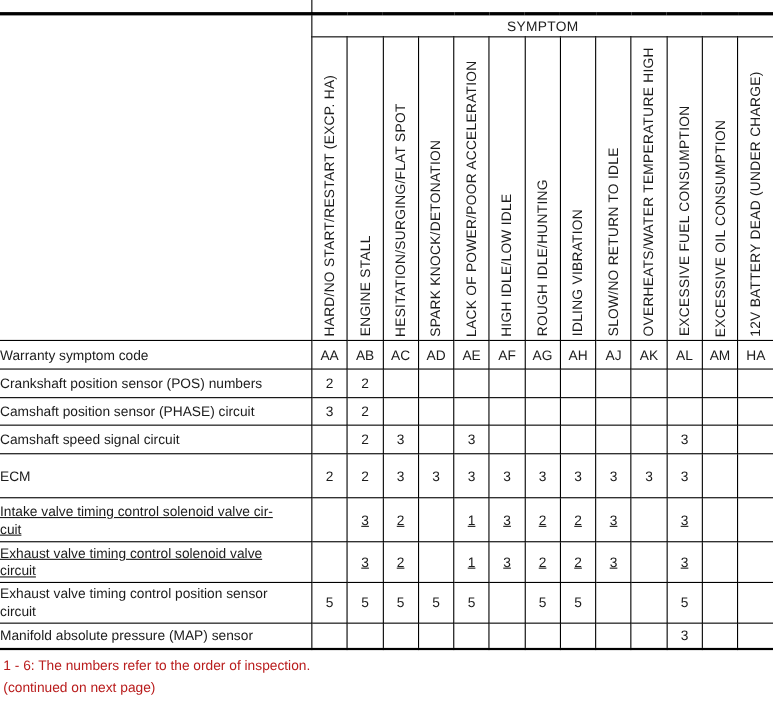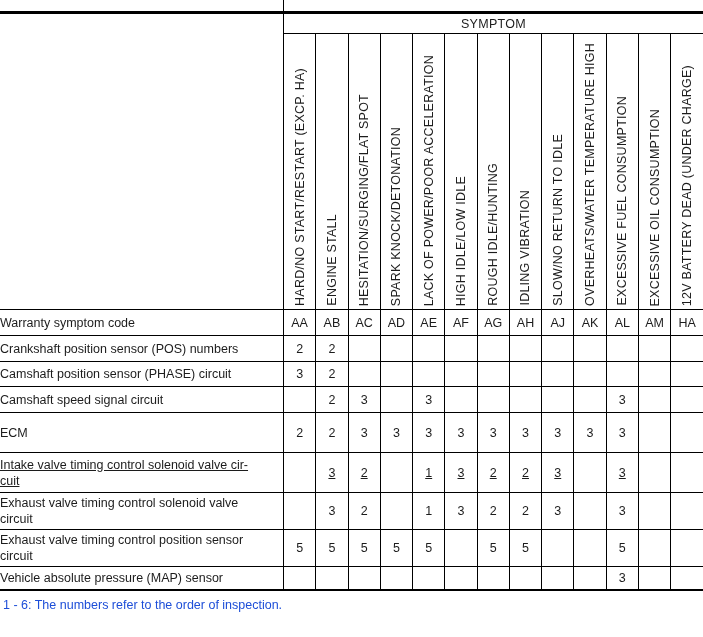--- a/index.html
+++ b/index.html
@@ -74,21 +74,21 @@
   td.val {
     text-align: center;
     vertical-align: middle;
   }
   .no-right { border-right: none !important; }
   .footnotes {
     position: absolute;
     left: 3px; top: 596px;
     font-size: 12.5px;
     line-height: 19.5px;
-    color: #1d4ed8;
+    color: #b91c1c;
   }
 </style>
 </head>
 <body>
 
 <div class="page">
   <div class="tick-top"></div>
 
   <table class="sym">
     <thead>
@@ -203,21 +203,21 @@
           <td class="val">1</td>
           <td class="val">3</td>
           <td class="val">2</td>
           <td class="val">2</td>
           <td class="val">3</td>
           <td class="val"></td>
           <td class="val">3</td>
           <td class="val"></td>
           <td class="val no-right"></td>
         </tr>
-        <tr style="height: 37px;">
+        <tr style="height: 37px; text-decoration: underline;">
           <td class="row-label">Exhaust valve timing control solenoid valve
 circuit</td>
           <td class="val"></td>
           <td class="val">3</td>
           <td class="val">2</td>
           <td class="val"></td>
           <td class="val">1</td>
           <td class="val">3</td>
           <td class="val">2</td>
           <td class="val">2</td>
@@ -238,34 +238,35 @@
           <td class="val"></td>
           <td class="val">5</td>
           <td class="val">5</td>
           <td class="val"></td>
           <td class="val"></td>
           <td class="val">5</td>
           <td class="val"></td>
           <td class="val no-right"></td>
         </tr>
         <tr style="height: 23px;">
-          <td class="row-label">Vehicle absolute pressure (MAP) sensor</td>
+          <td class="row-label">Manifold absolute pressure (MAP) sensor</td>
           <td class="val"></td>
           <td class="val"></td>
           <td class="val"></td>
           <td class="val"></td>
           <td class="val"></td>
           <td class="val"></td>
           <td class="val"></td>
           <td class="val"></td>
           <td class="val"></td>
           <td class="val"></td>
           <td class="val">3</td>
           <td class="val"></td>
           <td class="val no-right"></td>
         </tr>
       </tbody>
   </table>
 
   <div class="footnotes">
     <div>1 - 6: The numbers refer to the order of inspection.</div>
+    <div>(continued on next page)</div>
   </div>
 </div>
 
 </body></html>

